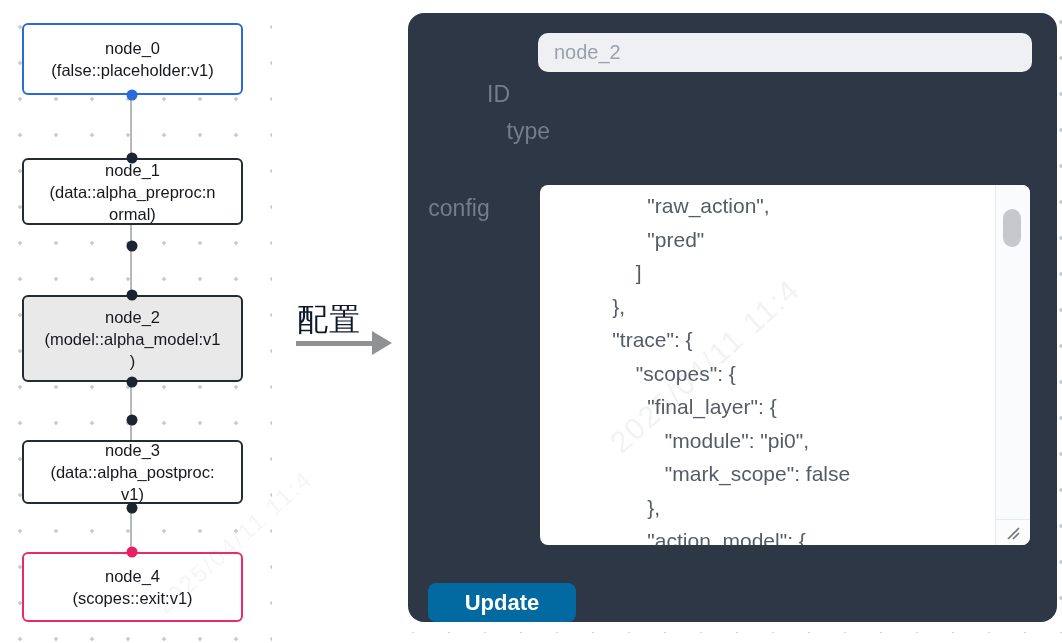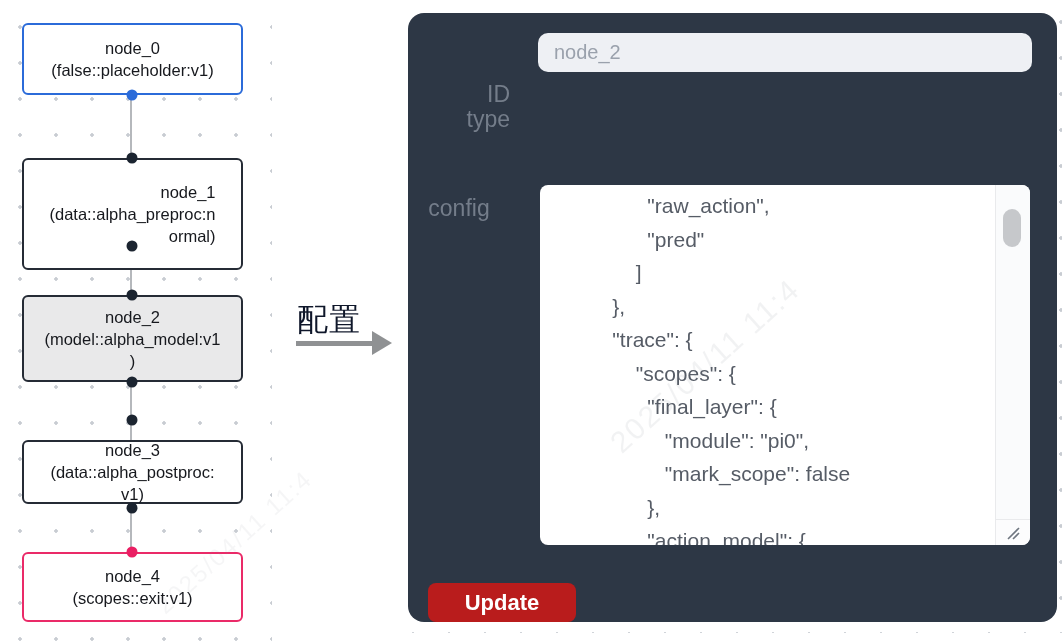--- a/index.html
+++ b/index.html
@@ -62,21 +62,21 @@
   }
   .panel{
     position:absolute;left:408px;top:13px;width:649px;height:609px;
     background:#2d3745;border-radius:16px;overflow:hidden;
   }
   .field-label{
     position:absolute;left:0;width:102px;text-align:right;
     color:#747d8a;font-size:23px;
   }
   .lbl-id{top:27px;margin-top:41px;}
-  .lbl-type{top:93px;}
+  .lbl-type{top:105px;padding-left:40px;}
   .lbl-config{top:182px;text-align:center;}
   .text-input{
     position:absolute;left:130px;width:494px;height:39px;
     background:#eef0f4;border:none;border-radius:10px;
     font-family:"Liberation Sans","DejaVu Sans",sans-serif;
     font-size:20px;color:#9aa1ac;padding:0 16px;box-sizing:border-box;
     outline:none;
   }
   .inp-id{top:20px;}
   .inp-type{top:98px;}
@@ -97,21 +97,21 @@
     position:absolute;left:7px;top:24px;width:18px;height:38px;
     border-radius:9px;background:#c6c8cb;
   }
   .cfg-resize{
     position:absolute;right:0;bottom:0;width:34px;height:25px;
     background:#fcfcfd;border-left:1px solid #e9eaec;border-top:1px solid #e9eaec;
     display:flex;align-items:center;justify-content:center;
   }
   .update-btn{
     position:absolute;left:20px;top:570px;width:148px;height:39px;
-    background:#b91c1c;border:none;border-radius:8px;
+    background:#0369a1;border:none;border-radius:8px;
     color:#ffffff;font-size:22px;font-weight:bold;
     font-family:"Liberation Sans","DejaVu Sans",sans-serif;
     cursor:pointer;
   }
   
   .watermark{
     position:absolute;color:#8a8f98;opacity:0.11;pointer-events:none;
     transform:rotate(-42deg);transform-origin:left center;white-space:nowrap;
   }
   .wm-1{left:615px;top:430px;font-size:30px;letter-spacing:2px;}
@@ -120,21 +120,21 @@
 </head>
 <body>
 
 <div class="flow-canvas dots">
   <div class="edge-line"></div>
 
   <div class="node node--input" style="top:23px;height:72px;">
     <div class="node-label">node_0
 (false::placeholder:v1)</div>
   </div>
-  <div class="node" style="top:158px;height:112px;text-align:right;">
+  <div class="node" style="top:158px;height:67px;">
     <div class="node-label">node_1
 (data::alpha_preproc:n
 ormal)</div>
   </div>
   <div class="node node--selected" style="top:295px;height:87px;">
     <div class="node-label">node_2
 (model::alpha_model:v1
 )</div>
   </div>
   <div class="node" style="top:440px;height:64px;">

